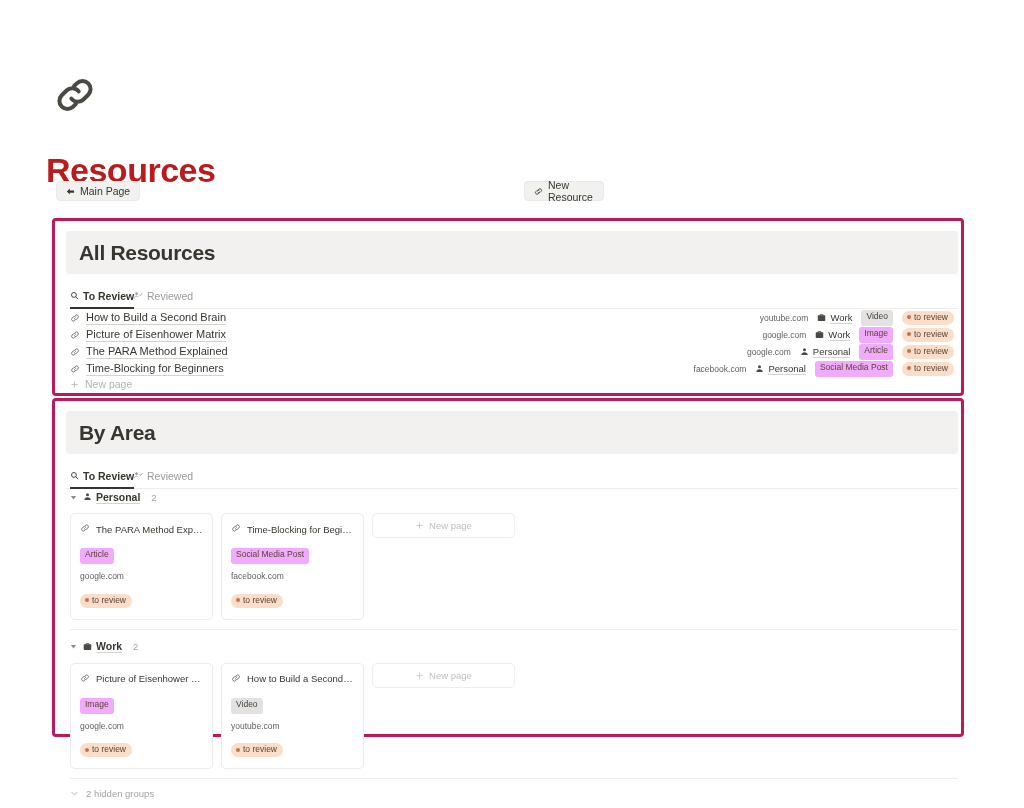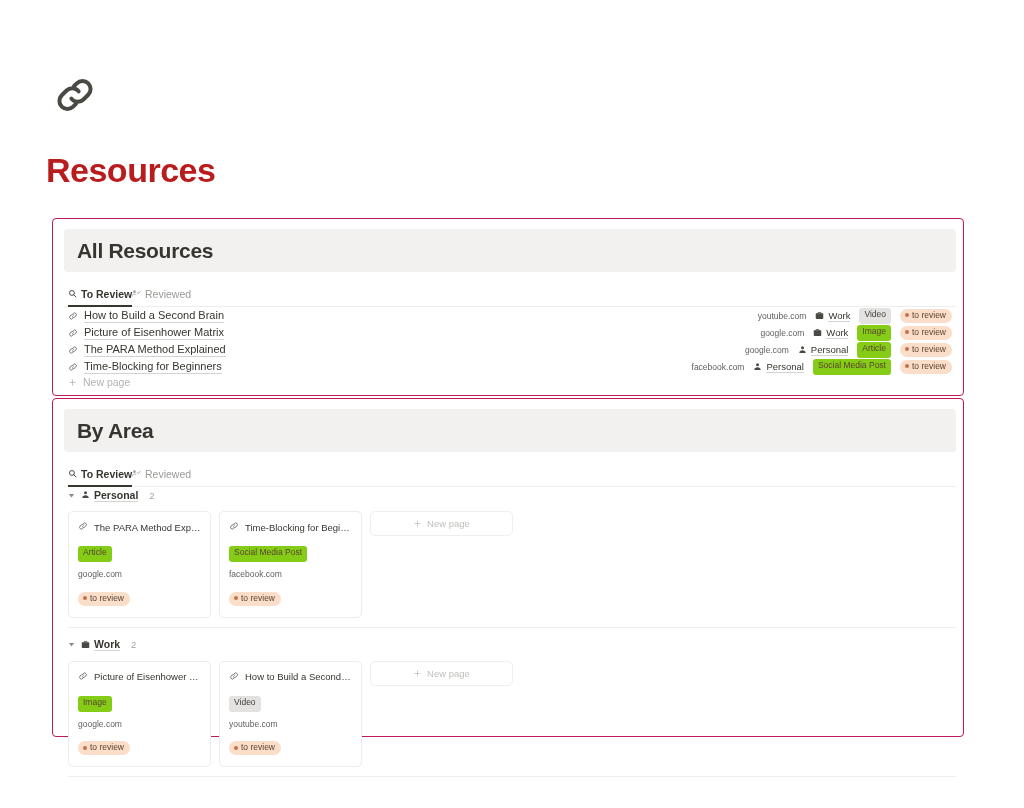--- a/index.html
+++ b/index.html
@@ -70,21 +70,21 @@
   .pill-btn svg { display:block; }
   .btn-main { position:absolute; left:4px; top:0; }
   .btn-new  { position:absolute; left:472px; top:0; }
 
   
   .db-block {
     position: absolute;
     left: 52px;
     width: 912px;
     background: #ffffff;
-    border: 1px solid #be185d;
+    border: 3px solid #be185d;
     border-radius: 4px;
     box-sizing: border-box;
   }
   #block-all  { top: 218px;  height: 178px; }
   #block-area { top: 398px;  height: 339px; }
 
   .db-banner {
     position: absolute;
     left: 11px;
     top: 10px;
@@ -184,21 +184,21 @@
   .cell-area svg { display:block; }
 
   .tag {
     display: inline-block;
     padding: 1px 5px 4px 5px;
     border-radius: 3px;
     font-size: 8.5px;
     line-height: 11px;
     white-space: nowrap;
   }
-  .tag-orange { background: #84cc16; color: #5b4233; }
+  .tag-orange { background: #f0abfc; color: #5b4233; }
   .tag-gray   { background: #e3e2e0; color: #43413e; }
 
   .status {
     display: inline-flex;
     align-items: center;
     gap: 3px;
     padding: 1px 6px 2px 5px;
     border-radius: 9px;
     background: #fadec9;
     color: #5b4233;
@@ -324,20 +324,39 @@
 
   <div class="page-icon">
     <svg viewBox="0 0 24 24" fill="none" stroke="currentColor" stroke-width="2.1" stroke-linecap="round" stroke-linejoin="round">
       <path d="M10.1 13.9a4.2 4.2 0 0 0 6.3.45l2.5-2.5a4.2 4.2 0 1 0-5.95-5.95l-1.44 1.43"></path>
       <path d="M13.9 10.1a4.2 4.2 0 0 0-6.3-.45l-2.5 2.5a4.2 4.2 0 1 0 5.95 5.95l1.43-1.43"></path>
     </svg>
   </div>
 
   <h1 class="page-title">Resources</h1>
 
+  <div class="btn-row">
+    <span class="pill-btn btn-main">
+      <span class="gi">
+        <svg width="9" height="9" viewBox="0 0 24 24" fill="currentColor">
+            <path d="M10 4 2.5 12 10 20v-5h11.5V9H10z"></path>
+          </svg>
+      </span>
+      <span>Main Page</span>
+    </span>
+    <span class="pill-btn btn-new">
+      <span class="gi">
+        <svg width="9" height="9" viewBox="0 0 24 24" fill="none" stroke="currentColor" stroke-width="2.2" stroke-linecap="round">
+            <path d="M10.1 13.9a4.2 4.2 0 0 0 6.3.45l2.5-2.5a4.2 4.2 0 1 0-5.95-5.95l-1.44 1.43"></path>
+            <path d="M13.9 10.1a4.2 4.2 0 0 0-6.3-.45l-2.5 2.5a4.2 4.2 0 1 0 5.95 5.95l1.43-1.43"></path>
+          </svg>
+      </span>
+      <span>New Resource</span>
+    </span>
+  </div>
 
   <div class="db-block" id="block-all">
     <div class="db-banner">
       <div class="db-banner-title">All Resources</div>
     </div>
 
     <div class="view-tabs">
       <span class="view-tab vt-0 active">
         <span>
           <svg width="9" height="9" viewBox="0 0 24 24" fill="none" stroke="currentColor" stroke-width="2.4">
@@ -660,17 +679,25 @@
             <svg width="9" height="9" viewBox="0 0 24 24" fill="none" stroke="currentColor" stroke-width="2.1" stroke-linecap="round">
                 <path d="M12 5v14M5 12h14"></path>
               </svg>
           </span>
           <span>New page</span>
         </div>
       </div>
 
       <div class="group-sep"></div>
 
+      <div class="foot-link foot-hidden">
+        <span>
+          <svg width="9" height="9" viewBox="0 0 24 24" fill="none" stroke="currentColor" stroke-width="2" stroke-linecap="round" stroke-linejoin="round">
+              <path d="M5 9l7 7 7-7"></path>
+            </svg>
+        </span>
+        <span>2 hidden groups</span>
+      </div>
 
     </div>
   </div>
 
 </div>
 
 </body></html>

